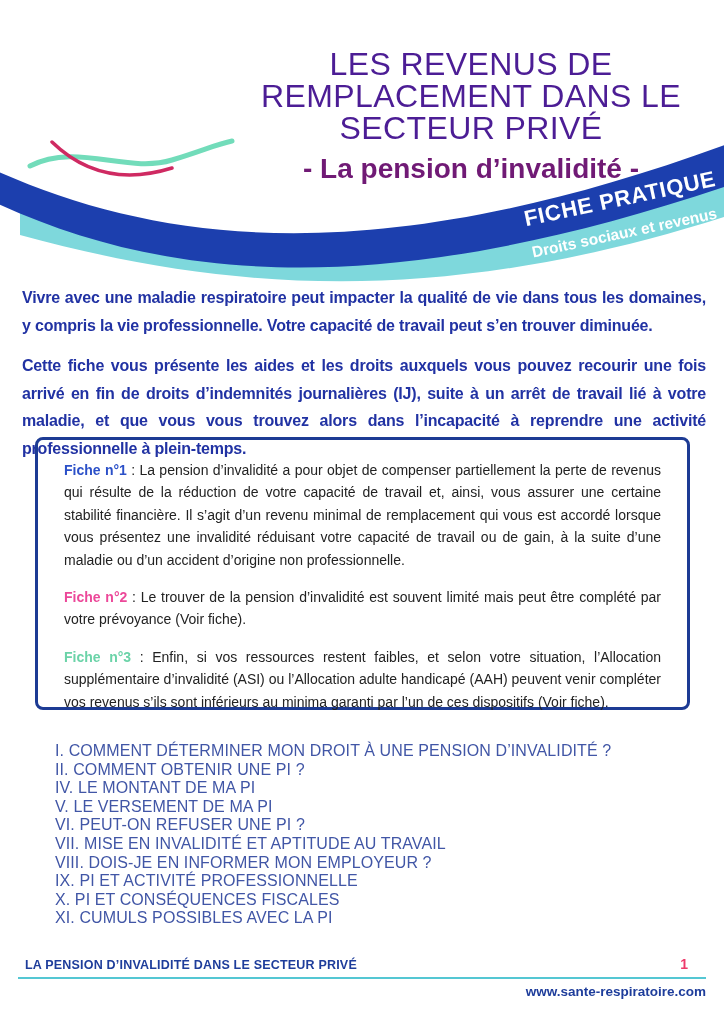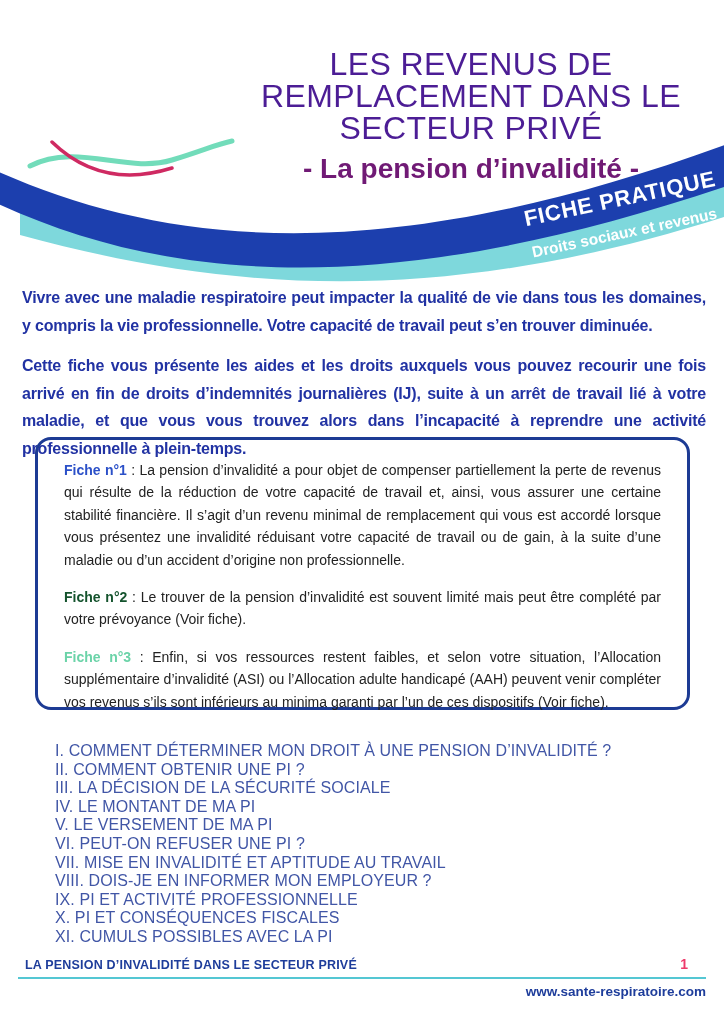--- a/index.html
+++ b/index.html
@@ -40,28 +40,28 @@
   
   .intro { position:absolute; left:22px; top:284px; width:684px;
            color:#2132a3; font-weight:bold; font-size:16px; line-height:1.72;
            text-align:justify; letter-spacing:-0.2px; }
   .intro p { margin:0; }
   .intro p + p { margin-top:13px; }
 
   
   .fiche-box {
     position:absolute; left:35px; top:437px; width:655px; height:273px; box-sizing:border-box;
-    border:3px solid #1d3b94; border-radius:16px; padding:19px 26px;
+    border:3px solid #1d3b94; border-radius:8px; padding:19px 26px;
     color:#222222; font-size:14px; line-height:1.6; text-align:justify;
   }
   .fiche-box p { margin:0; }
   .fiche-box p + p { margin-top:15px; }
   .fiche-label { font-weight:bold; }
   .fiche-label.f1 { color:#2b50c8; }
-  .fiche-label.f2 { color:#14532d; }
+  .fiche-label.f2 { color:#ec4899; }
   .fiche-label.f3 { color:#6bd3a8; }
 
   
   .toc { position:absolute; left:55px; top:742px; width:645px; margin:0; padding:0;
          list-style:none; color:#4156a6; font-size:16px; line-height:18.6px;
          letter-spacing:0.1px; }
 
   
   .footer-row { position:absolute; left:25px; right:36px; top:956px;
                 display:flex; justify-content:space-between; align-items:baseline; }
@@ -102,21 +102,20 @@
 
   <div class="fiche-box">
     <p><span class="fiche-label f1">Fiche n°1</span><span> : La pension d’invalidité a pour objet de compenser partiellement la perte de revenus qui résulte de la réduction de votre capacité de travail et, ainsi, vous assurer une certaine stabilité financière. Il s’agit d’un revenu minimal de remplacement qui vous est accordé lorsque vous présentez une invalidité réduisant votre capacité de travail ou de gain, à la suite d’une maladie ou d’un accident d’origine non professionnelle.</span></p>
     <p><span class="fiche-label f2">Fiche n°2</span><span> : Le trouver de la pension d’invalidité est souvent limité mais peut être complété par votre prévoyance (Voir fiche).</span></p>
     <p><span class="fiche-label f3">Fiche n°3</span><span> : Enfin, si vos ressources restent faibles, et selon votre situation, l’Allocation supplémentaire d’invalidité (ASI) ou l’Allocation adulte handicapé (AAH) peuvent venir compléter vos revenus s’ils sont inférieurs au minima garanti par l’un de ces dispositifs (Voir fiche).</span></p>
   </div>
 
   <ul class="toc">
     <li>I. COMMENT DÉTERMINER MON DROIT À UNE PENSION D’INVALIDITÉ ?</li>
     <li>II. COMMENT OBTENIR UNE PI ?</li>
-    <li>III. LA DÉCISION DE LA SÉCURITÉ SOCIALE</li>
     <li>IV. LE MONTANT DE MA PI</li>
     <li>V. LE VERSEMENT DE MA PI</li>
     <li>VI. PEUT-ON REFUSER UNE PI ?</li>
     <li>VII. MISE EN INVALIDITÉ ET APTITUDE AU TRAVAIL</li>
     <li>VIII. DOIS-JE EN INFORMER MON EMPLOYEUR ?</li>
     <li>IX. PI ET ACTIVITÉ PROFESSIONNELLE</li>
     <li>X. PI ET CONSÉQUENCES FISCALES</li>
     <li>XI. CUMULS POSSIBLES AVEC LA PI</li>
   </ul>
 

